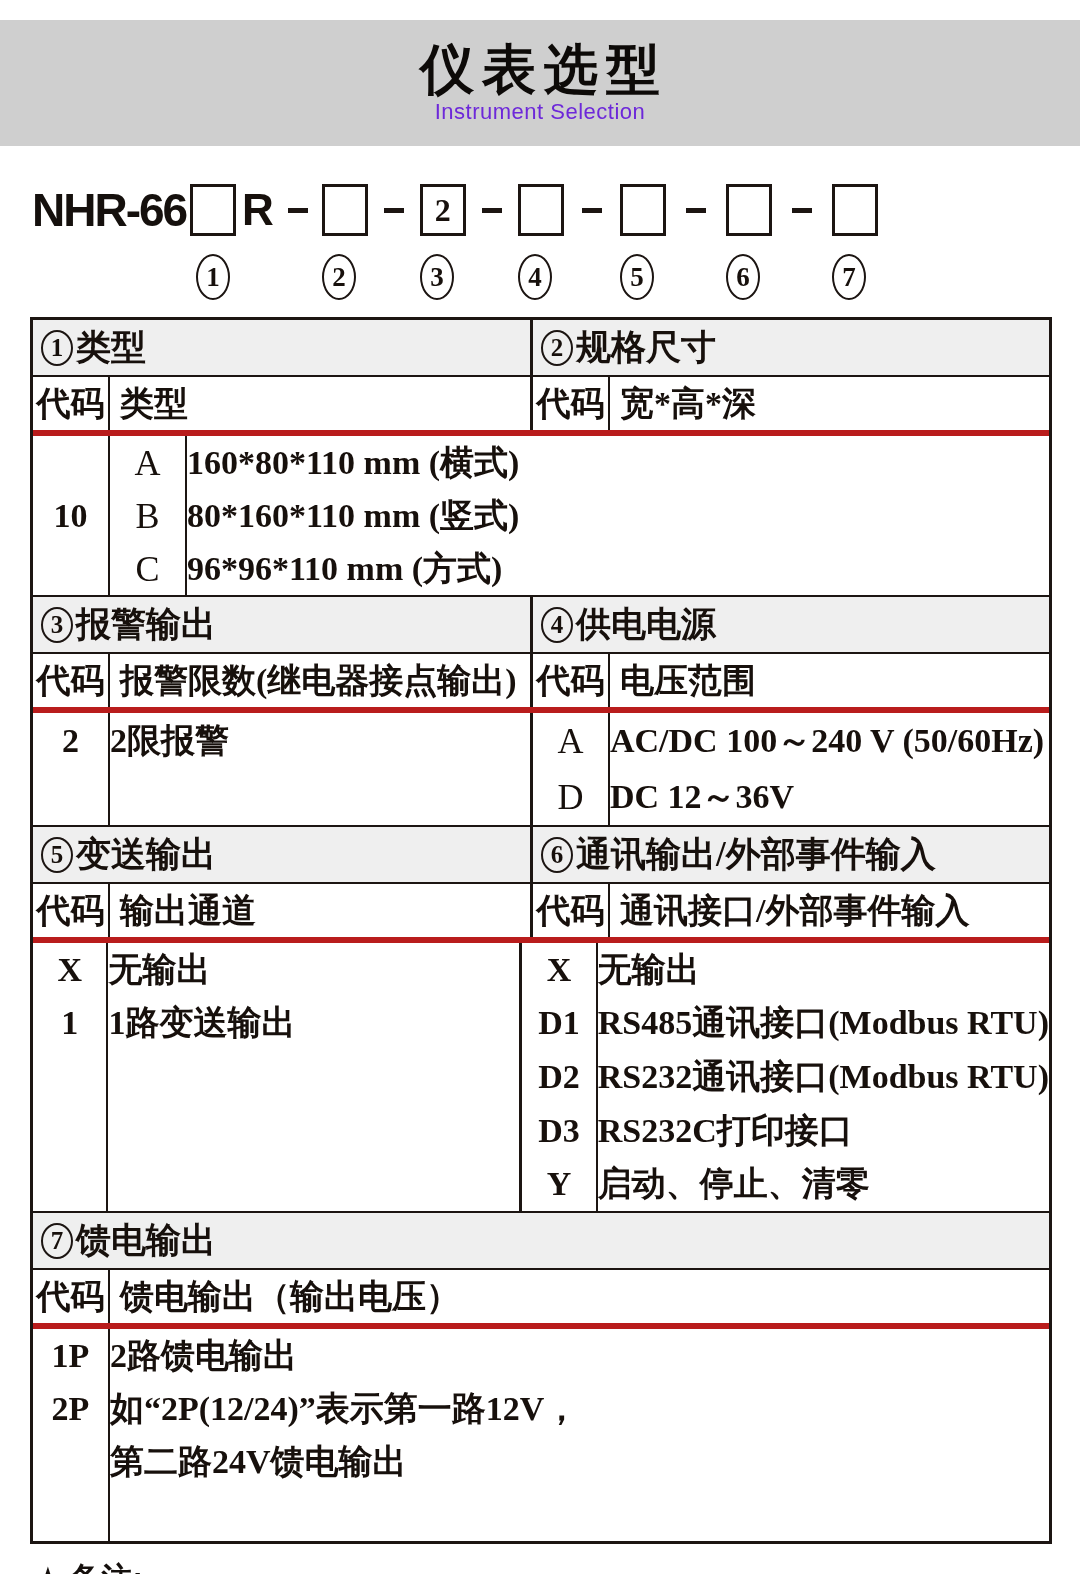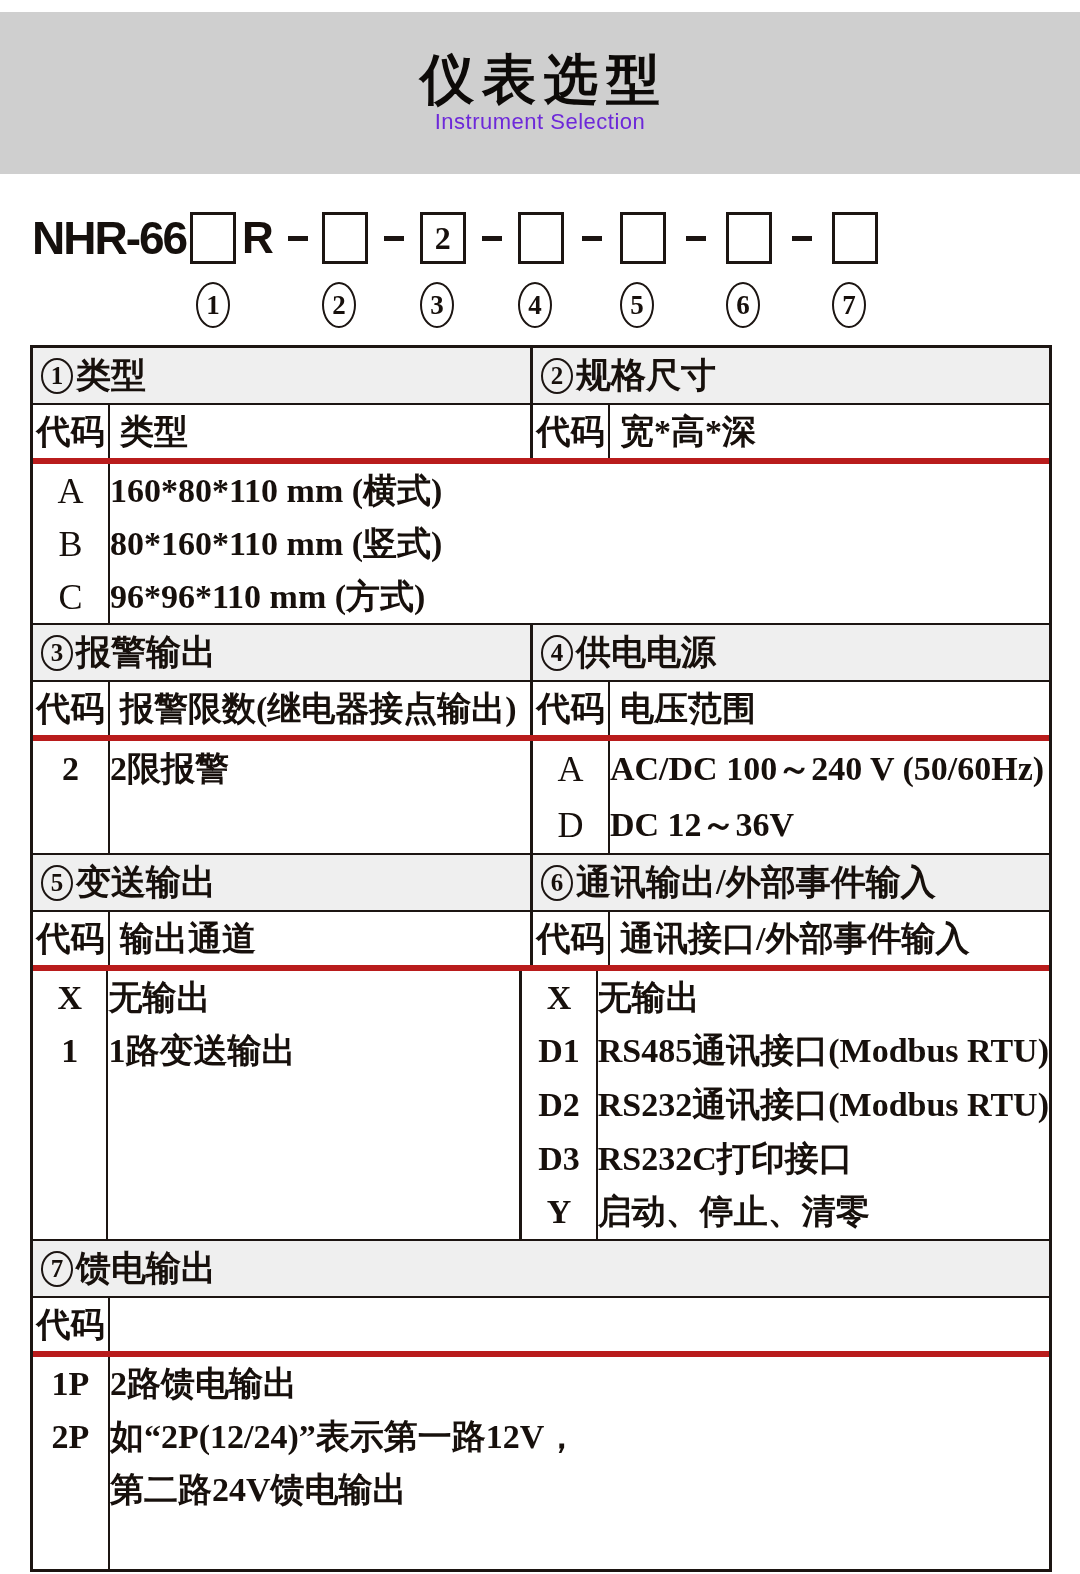--- a/index.html
+++ b/index.html
@@ -2,21 +2,21 @@
 <html><head>
 <meta charset="utf-8">
 <style>
   html,body{margin:0;padding:0;}
   body{
     width:1080px;height:1574px;overflow:hidden;background:#ffffff;
     font-family:"Liberation Serif","DejaVu Serif",serif;color:#17100c;
   }
   
   .banner{
-    margin-top:12px;height:162px;background:#cfcfcf;
+    margin-top:20px;height:126px;background:#cfcfcf;
     display:flex;flex-direction:column;align-items:center;justify-content:center;
   }
   .banner-title{
     font-family:"Liberation Sans","DejaVu Sans",sans-serif;font-weight:bold;
     font-size:54px;letter-spacing:8px;padding-left:8px;color:#0d0a08;line-height:1.05;
   }
   .banner-subtitle{
     font-family:"Liberation Sans","DejaVu Sans",sans-serif;
     font-size:22px;color:#6d28d9;margin-top:1px;letter-spacing:0.5px;
   }
@@ -137,20 +137,23 @@
         <span>规格尺寸</span>
       </div>
     </div>
     <div class="ch">
       <div class="hcell cw-l">代码</div>
       <div class="hcell vw-l">类型</div>
       <div class="hcell cw-r">代码</div>
       <div class="hcell vw-r">宽*高*深</div>
     </div>
     <div class="data b1">
+      <div class="stack cw-l">
+        <div class="ln">10</div>
+      </div>
       <div class="stack cw-r code-light">
         <div class="ln">A</div>
         <div class="ln">B</div>
         <div class="ln">C</div>
       </div>
       <div class="stack vw-r">
         <div class="ln">160*80*110 mm (横式)</div>
         <div class="ln">80*160*110 mm (竖式)</div>
         <div class="ln">96*96*110 mm (方式)</div>
       </div>
@@ -231,20 +234,21 @@
     </div>
 
     <div class="bh">
       <div class="bh-cell bh-full">
         <span class="num-circle">7</span>
         <span>馈电输出</span>
       </div>
     </div>
     <div class="ch">
       <div class="hcell cw-l">代码</div>
+      <div class="hcell vw-r">馈电输出（输出电压）</div>
     </div>
     <div class="data b4">
       <div class="stack cw-l">
         <div class="ln">1P</div>
         <div class="ln">2P</div>
       </div>
       <div class="stack vw-r">
         <div class="ln">2路馈电输出</div>
         <div class="ln">如“2P(12/24)”表示第一路12V，</div>
         <div class="ln">第二路24V馈电输出</div>

